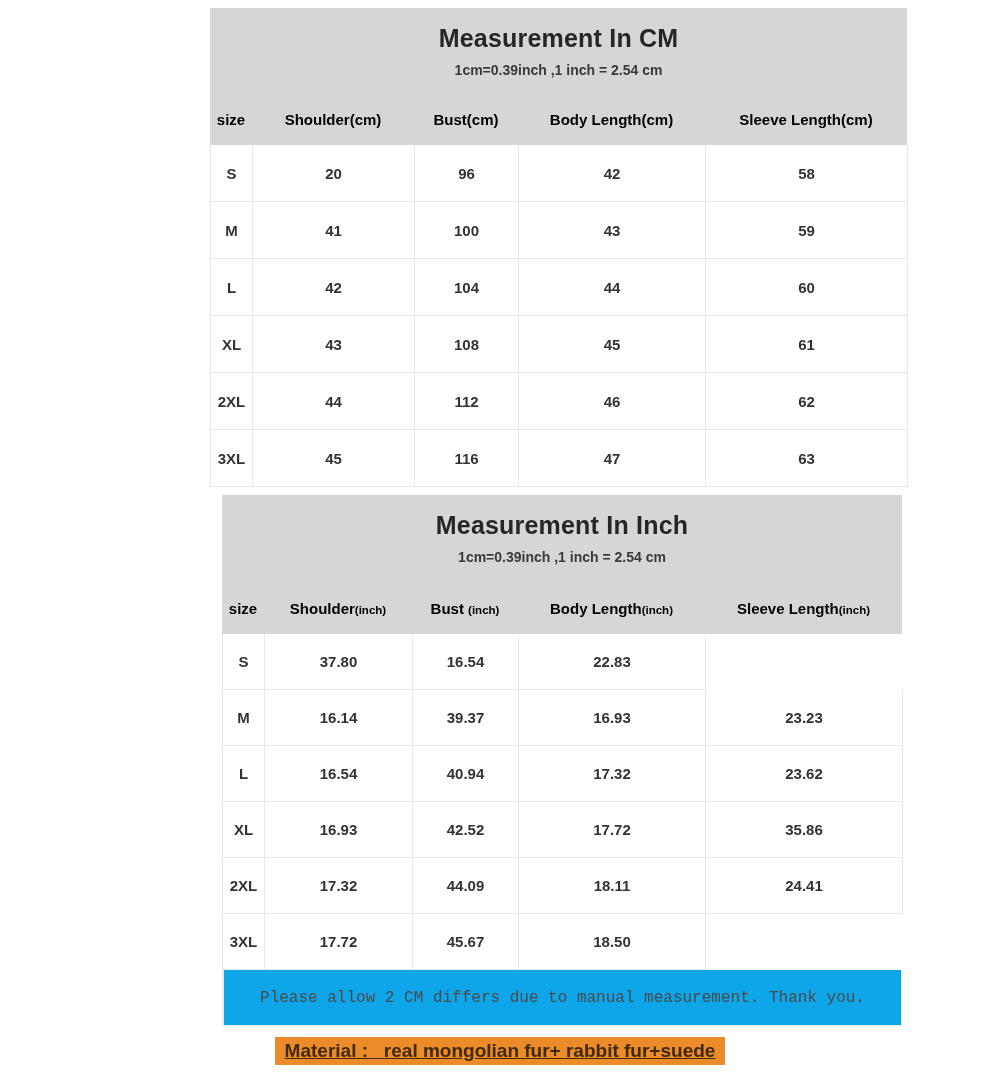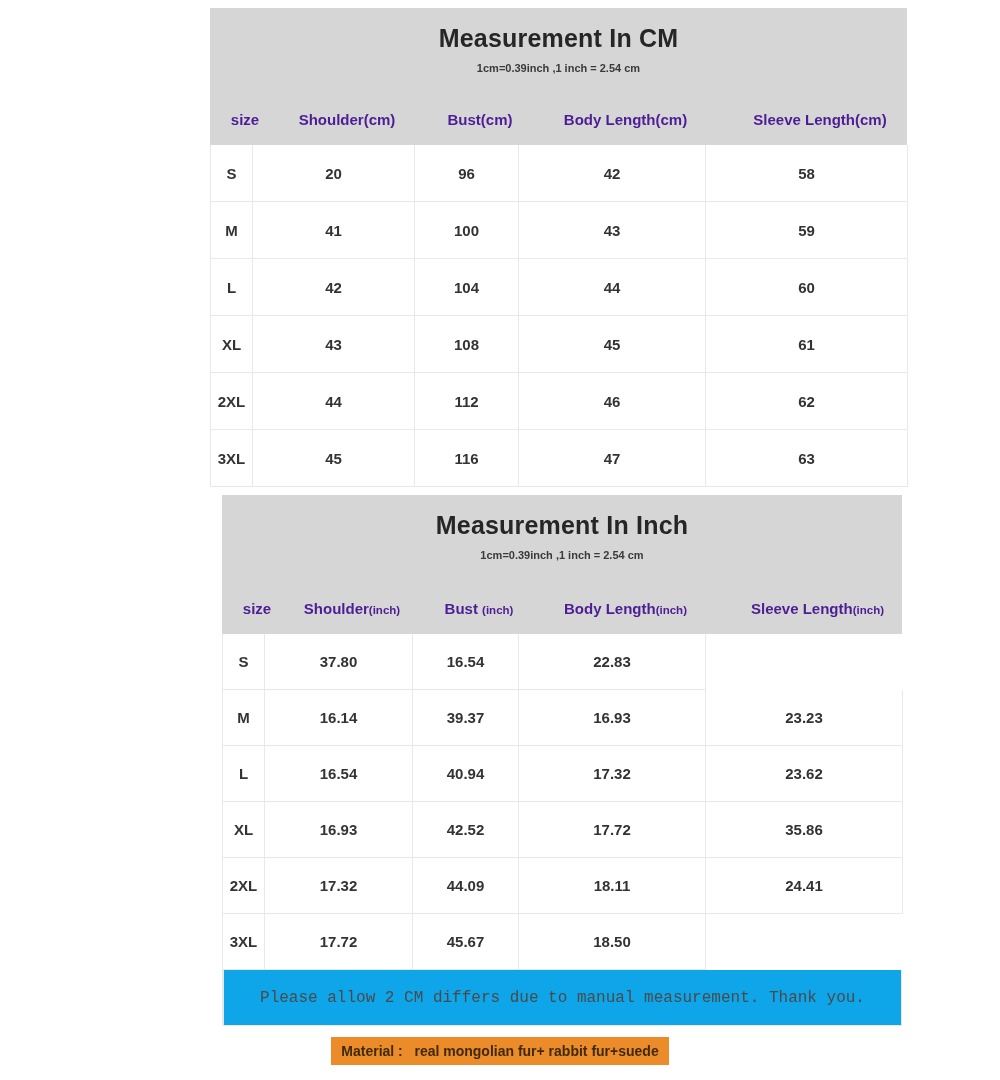--- a/index.html
+++ b/index.html
@@ -29,35 +29,34 @@
   .block-inch .head-gray { height: 139px; }
 
   .tbl-title {
     font-size: 25px;
     font-weight: bold;
     color: var(--title-text, #262626);
     margin-top: 16px;
     letter-spacing: 0.2px;
   }
   .tbl-sub {
-    font-size: 11px;
+    font-size: 14px;
     font-weight: bold;
     color: #3a3a3a;
     margin-top: 9px;
   }
 
   .colrow {
     margin-top: auto;
     height: 52px;
     display: grid;
     align-items: center;
     font-weight: bold;
     font-size: 15px;
-    color: #4c1d95;
-    padding-left: 14px;
+    color: #000000;
   }
   .grid-cm   { grid-template-columns: 42px 162px 104px 187px 202px; }
   .grid-inch { grid-template-columns: 42px 148px 106px 187px 197px; }
   .col-cell { text-align: center; }
   .block-inch .unit { font-size: 11.5px; }
 
   .tbl-body { border-left: 1px solid var(--table-border, #e8e8e8); background: #fff; }
   .tbl-row { display: grid; }
   .block-cm .tbl-row > div   { height: 57px; }
   .block-inch .tbl-row > div { height: 56px; }
@@ -93,24 +92,25 @@
     top: 1037px;
     left: 0;
     width: 100%;
     text-align: center;
   }
   .material {
     display: inline-block;
     background: var(--highlight-bg, #ec8b2a);
     color: var(--highlight-text, #3f2a05);
     font-weight: bold;
-    font-size: 14px;
+    font-size: 19px;
     line-height: 28px;
     padding: 0 10px;
     white-space: pre;
+    text-decoration: underline;
   }
 </style>
 </head>
 <body>
 
 <div class="canvas">
 
   <section class="table-block block-cm">
     <div class="head-gray">
       <div class="tbl-title">Measurement In CM</div>

